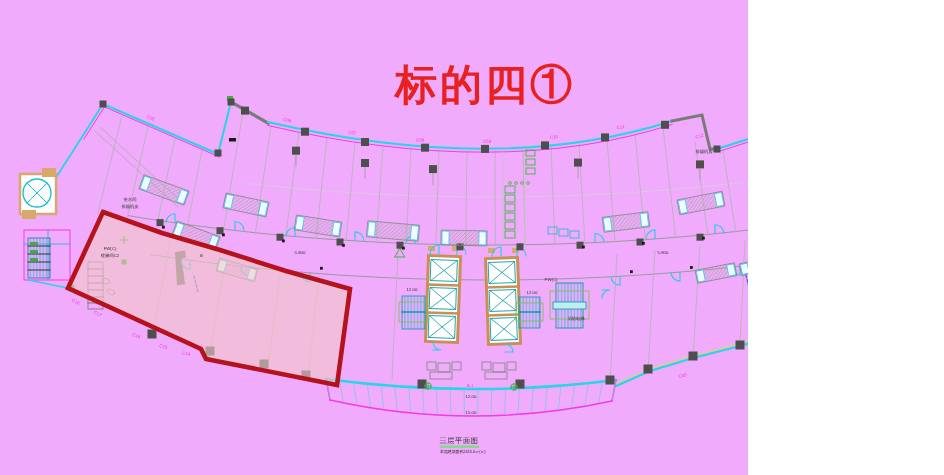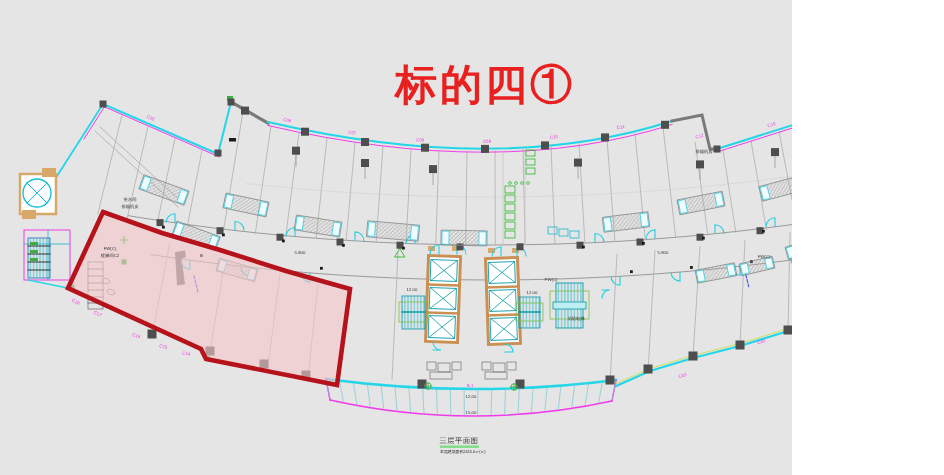--- a/index.html
+++ b/index.html
@@ -1,17 +1,17 @@
 <!DOCTYPE html>
 <html><head>
 <meta charset="utf-8">
 <style>
   html,body{margin:0;padding:0;background:#ffffff;}
-  .stage{position:relative;width:748px;height:475px;background:#e5e5e5;overflow:hidden;
-         font-family:"Liberation Sans",sans-serif;padding-left:44px;}
+  .stage{position:relative;width:748px;height:475px;background:#f0abfc;overflow:hidden;
+         font-family:"Liberation Sans",sans-serif;}
   svg{position:absolute;left:0;top:0;}
   text{font-family:"Liberation Sans",sans-serif;}
   .title{font-family:"Liberation Serif",serif;font-weight:bold;}
 </style>
 </head>
 <body>
 
 <div class="stage">
 <svg id="plan" viewBox="0 0 944 475" width="944" height="475">
   <defs>

